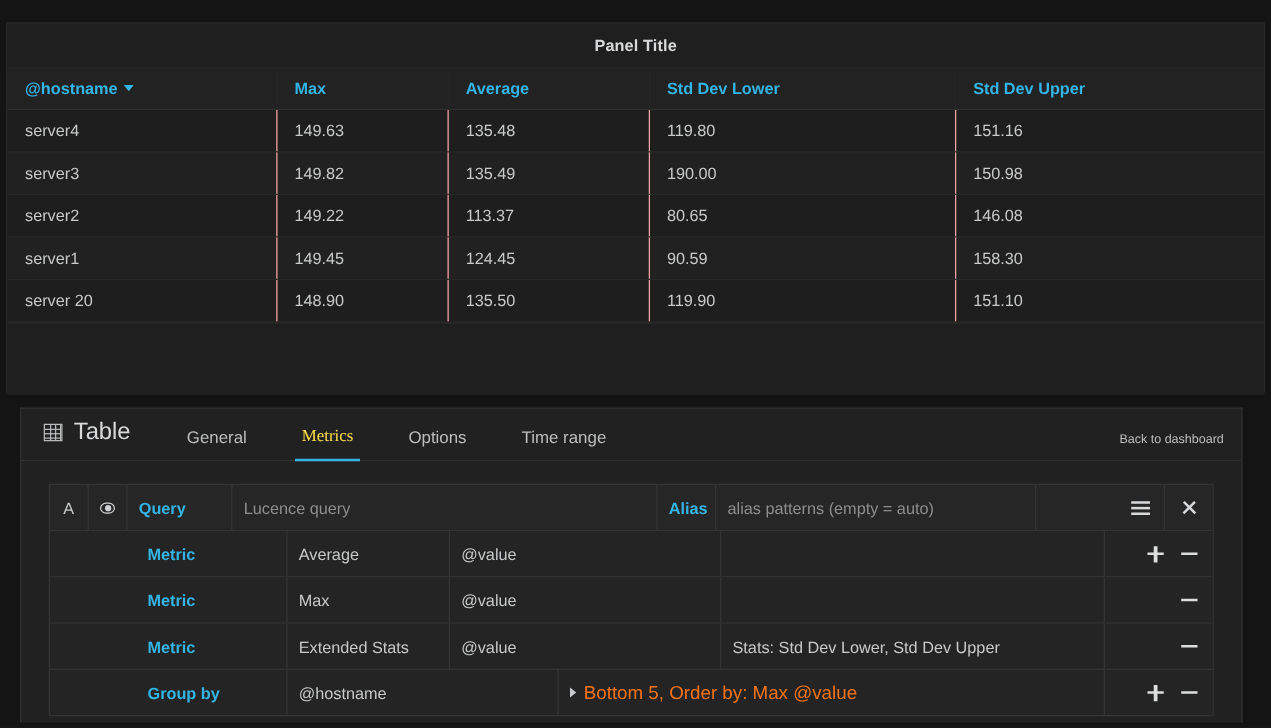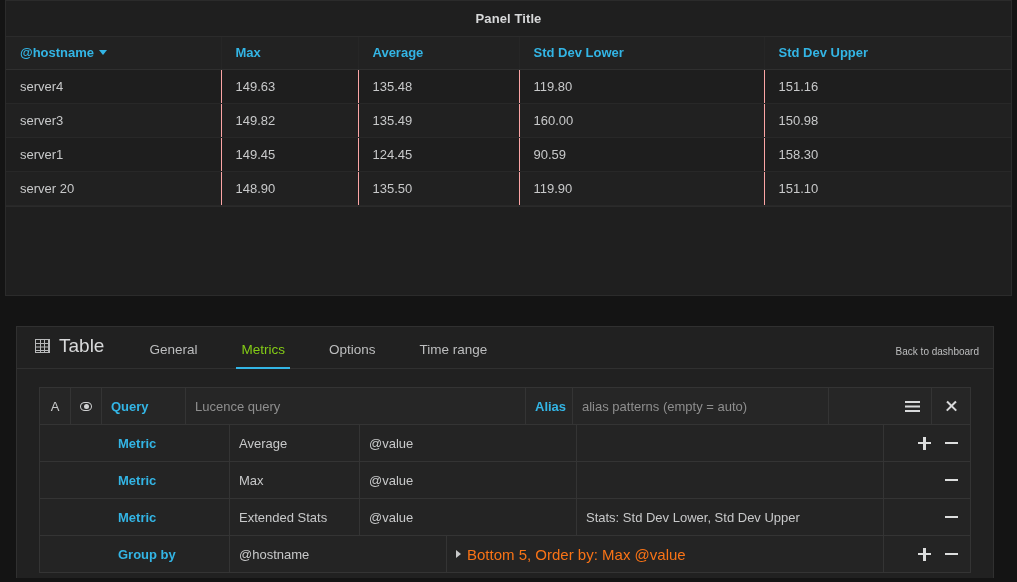--- a/index.html
+++ b/index.html
@@ -11,21 +11,21 @@
     overflow: hidden;
     font-family: "Liberation Sans", sans-serif;
     -webkit-font-smoothing: antialiased;
   }
   * { box-sizing: border-box; }
 
   
   .panel {
     position: absolute;
     left: 5px;
-    top: 0;
+    top: 18px;
     width: 1007px;
     height: 296px;
     background: #1f1f1f;
     border: 1px solid #2b2b2b;
   }
   .panel-title {
     height: 36px;
     line-height: 36px;
     text-align: center;
     color: #d8d9da;
@@ -144,21 +144,21 @@
   }
   .panel-type-label { font-size: 19px; color: #d8d9da; }
 
   .etab {
     padding: 0 13px 11px 13px;
     font-size: 13.5px;
     color: #bdbebf;
     cursor: pointer;
     position: relative;
   }
-  .etab.active { color: #84cc16; }
+  .etab.active { color: #fde047; font-family: Liberation Serif, serif; }
   .etab.active::after {
     content: "";
     position: absolute;
     left: 8px; right: 8px; bottom: -1px;
     height: 2px;
     background: #33b5e5;
   }
   .back-link {
     margin-left: auto;
     padding-bottom: 11px;
@@ -320,22 +320,29 @@
         <td>server4</td>
         <td>149.63</td>
         <td>135.48</td>
         <td>119.80</td>
         <td>151.16</td>
       </tr>
       <tr>
         <td>server3</td>
         <td>149.82</td>
         <td>135.49</td>
-        <td>160.00</td>
+        <td>190.00</td>
         <td>150.98</td>
+      </tr>
+      <tr>
+        <td>server2</td>
+        <td>149.22</td>
+        <td>113.37</td>
+        <td>80.65</td>
+        <td>146.08</td>
       </tr>
       <tr>
         <td>server1</td>
         <td>149.45</td>
         <td>124.45</td>
         <td>90.59</td>
         <td>158.30</td>
       </tr>
       <tr>
         <td>server 20</td>

